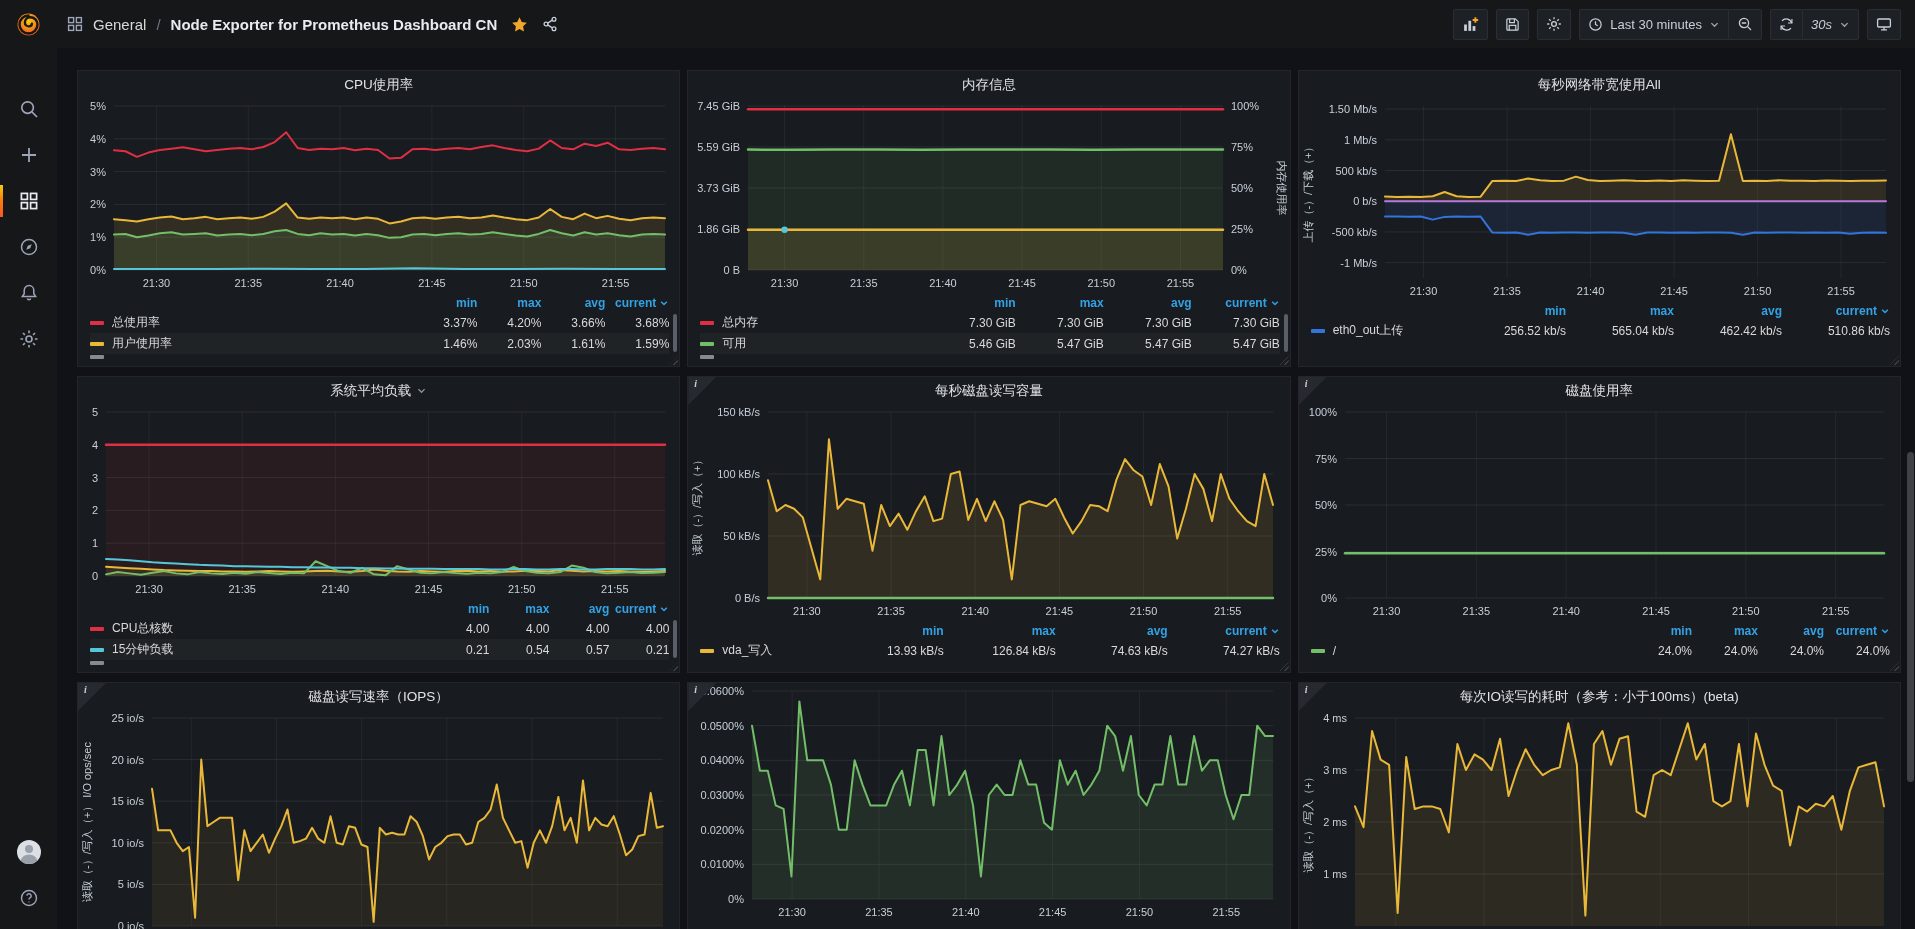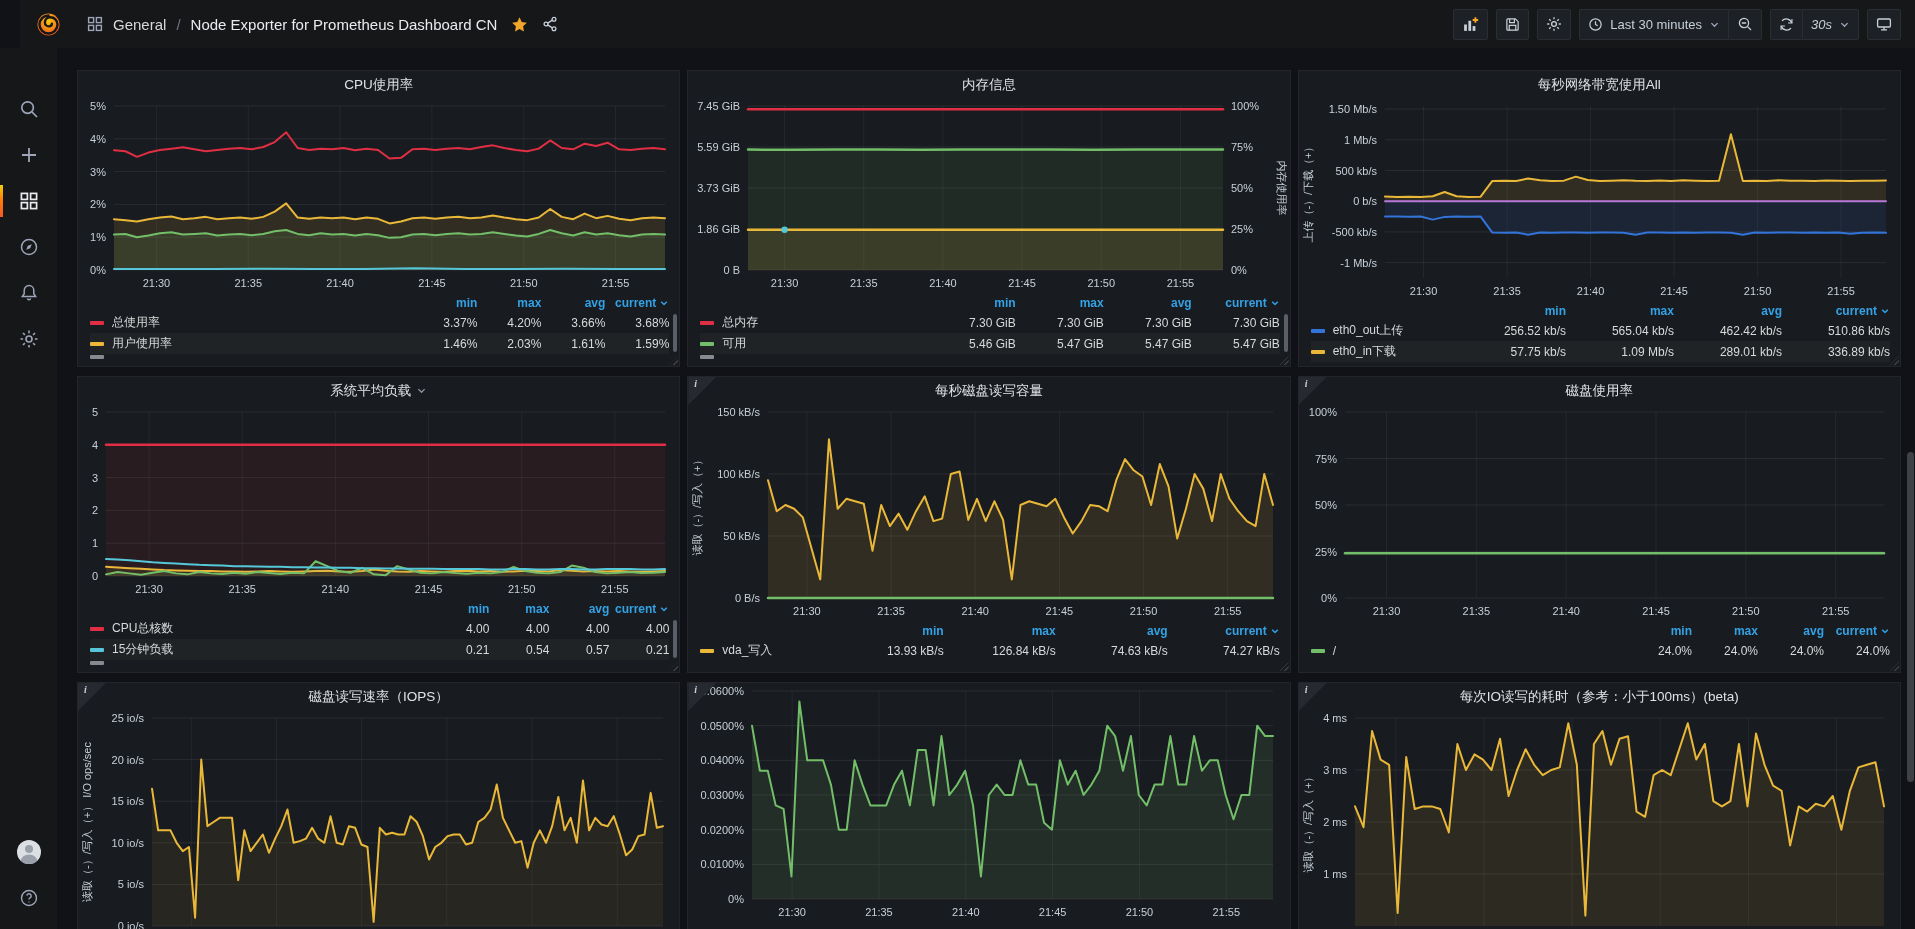--- a/index.html
+++ b/index.html
@@ -3,27 +3,27 @@
 <meta charset="utf-8">
 <style>
   * { margin:0; padding:0; box-sizing:border-box; }
   html,body { width:1915px; height:929px; overflow:hidden; background:#111217;
     font-family:"Liberation Sans", sans-serif; color:#D8D9DA; }
   svg { display:block; }
   svg text { font-family:"Liberation Sans", sans-serif; }
 
   
   .topbar { position:fixed; top:0; left:0; right:0; height:48px; background:#161719;
-    display:flex; align-items:center; z-index:20;margin-left:20px; }
+    display:flex; align-items:center; z-index:20; }
   .logo-btn { width:57px; height:48px; display:flex; align-items:center; justify-content:center; cursor:pointer; }
   .crumbs { display:flex; align-items:center; gap:10px; margin-left:10px; font-size:15px; }
   .crumb-icon { display:flex; color:#9DA5B8; }
   .crumb-link { color:#D8D9DA; cursor:pointer; }
   .crumb-sep { color:#6E7683; }
-  .crumb-title { color:#E9EBEF; font-weight:400; cursor:pointer; }
+  .crumb-title { color:#E9EBEF; font-weight:700; cursor:pointer; }
   .crumb-action { display:flex; margin-left:4px; cursor:pointer; }
   .tb-right { margin-left:auto; display:flex; align-items:center; gap:8px; margin-right:14px; }
   .tb-btn { display:flex; align-items:center; gap:7px; height:31px; min-width:31px; padding:0 8px;
     background:#1D2024; border:1px solid #2A2D33; border-radius:2px; color:#C7D0D9;
     font-size:13px; cursor:pointer; white-space:nowrap; }
   .tb-group { display:flex; }
   .tb-group .tb-btn:first-child { border-right:none; border-radius:2px 0 0 2px; }
   .tb-group .tb-btn:last-child { border-radius:0 2px 2px 0;font-style:italic; }
 
   
@@ -453,28 +453,20 @@
                 </svg>
               </span></span>
           </div>
           <div class="lg-row">
             <span class="dash" style="background: rgb(50, 116, 217);"></span>
             <span class="lg-name">eth0_out上传</span>
             <span class="lg-cell">256.52 kb/s</span>
             <span class="lg-cell">565.04 kb/s</span>
             <span class="lg-cell">462.42 kb/s</span>
             <span class="lg-cell">510.86 kb/s</span>
-          </div>
-          <div class="lg-row alt">
-            <span class="dash" style="background: rgb(234, 184, 57);"></span>
-            <span class="lg-name">eth0_in下载</span>
-            <span class="lg-cell">57.75 kb/s</span>
-            <span class="lg-cell">1.09 Mb/s</span>
-            <span class="lg-cell">289.01 kb/s</span>
-            <span class="lg-cell">336.89 kb/s</span>
           </div>
         </div>
       <div class="resize-corner"></div>
     </section>
 
     <section class="panel">
       <header class="panel-header">
         <span>系统平均负载</span>
         <span class="hdr-caret">
           <svg width="11" height="11" viewBox="0 0 16 16" fill="none" stroke="currentColor" stroke-width="2">

